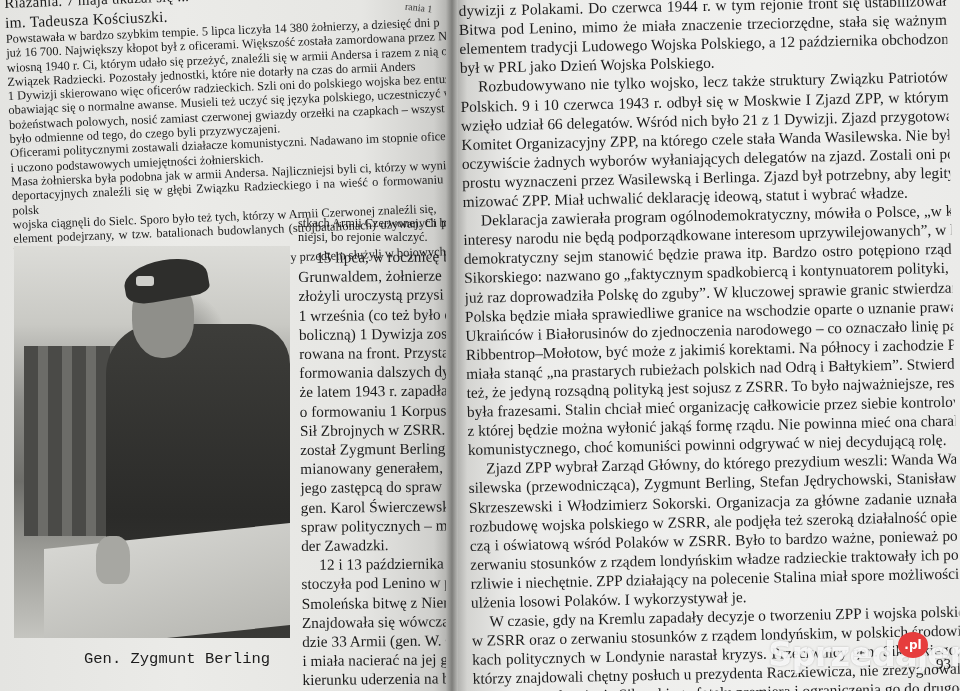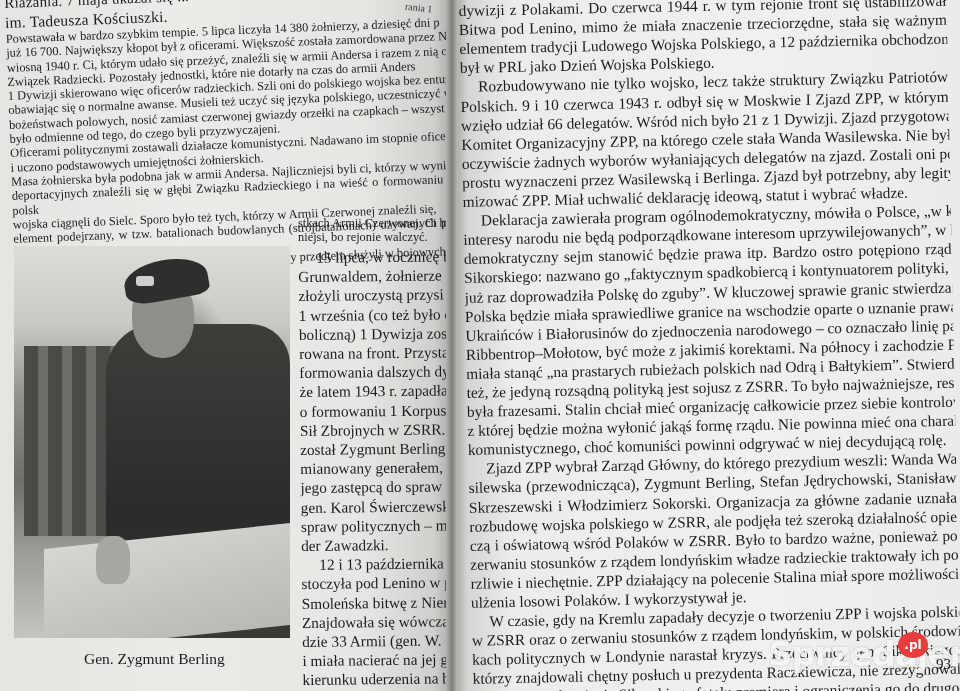--- a/index.html
+++ b/index.html
@@ -81,21 +81,21 @@
   .photo .map {
     position: absolute; left: 30px; top: 290px; width: 246px; height: 102px;
     background: linear-gradient(170deg, #d6d6d2, #b8b8b3);
     transform: skewY(-6deg);
   }
   .photo .hand {
     position: absolute; left: 82px; top: 290px; width: 34px; height: 48px;
     background: #a7a7a2; border-radius: 40% 40% 30% 30%;
   }
   .caption {
-    position: absolute; left: 84px; top: 650px; font-size: 15.5px;
+    position: absolute; left: 84px; top: 650px; font-size: 15.5px; font-family: Liberation Mono, monospace;
   }
   .right-text {
     position: absolute; left: 458px; top: -18px; width: 488px;
     font-size: 15.4px; line-height: 19.1px;
     text-align: justify;
     transform: rotate(-1.2deg); transform-origin: 0 0;
   }
   .right-text .ln { display: block; white-space: nowrap; text-align-last: justify; overflow: hidden; }
   .right-text .ln.last { text-align-last: left; }
   .right-text .ln.ind { text-indent: 18px; }

